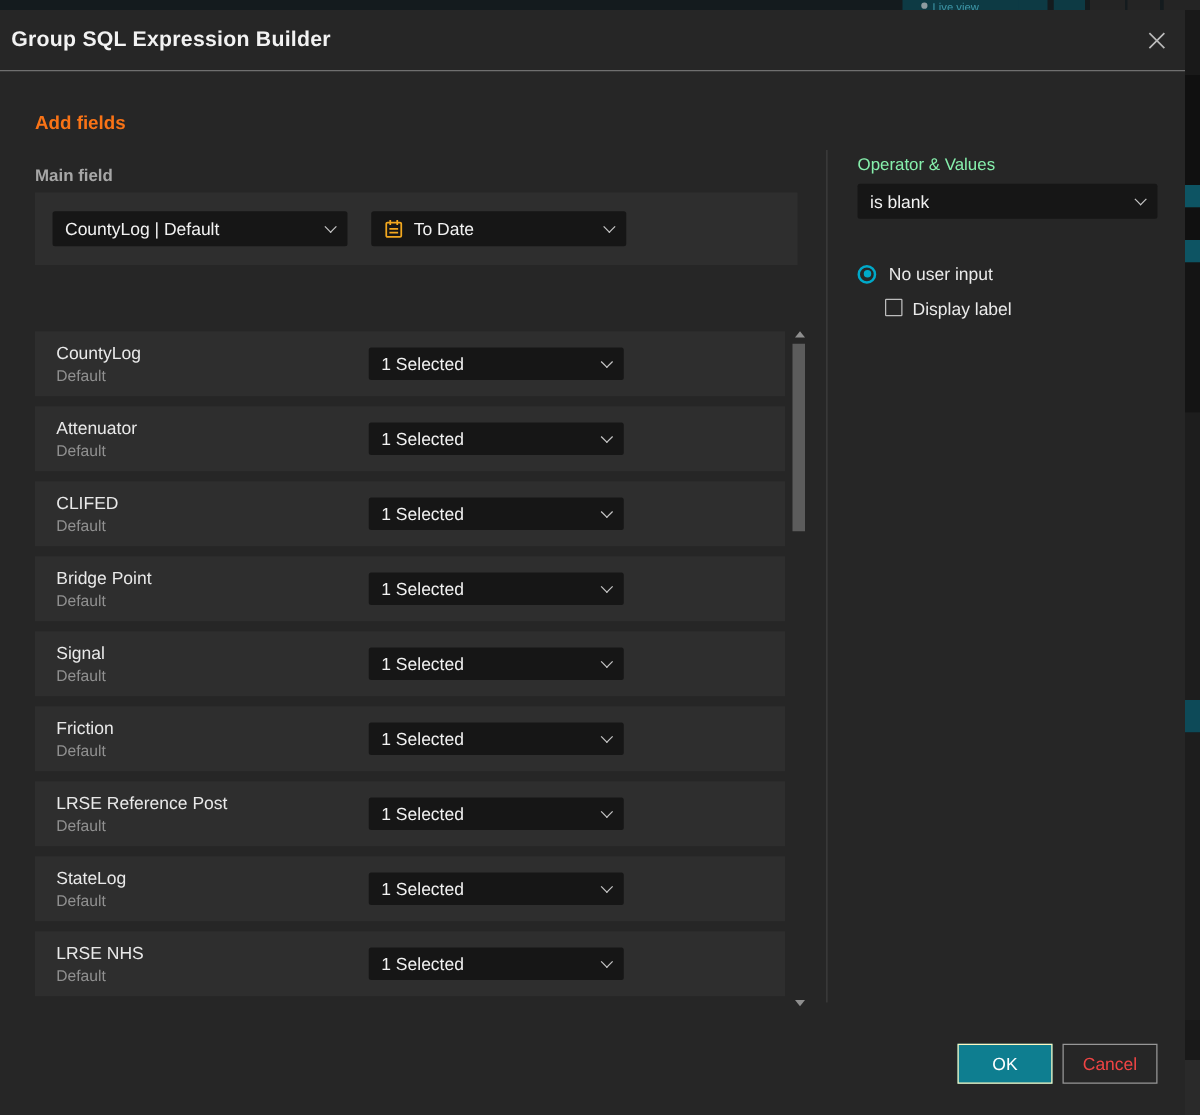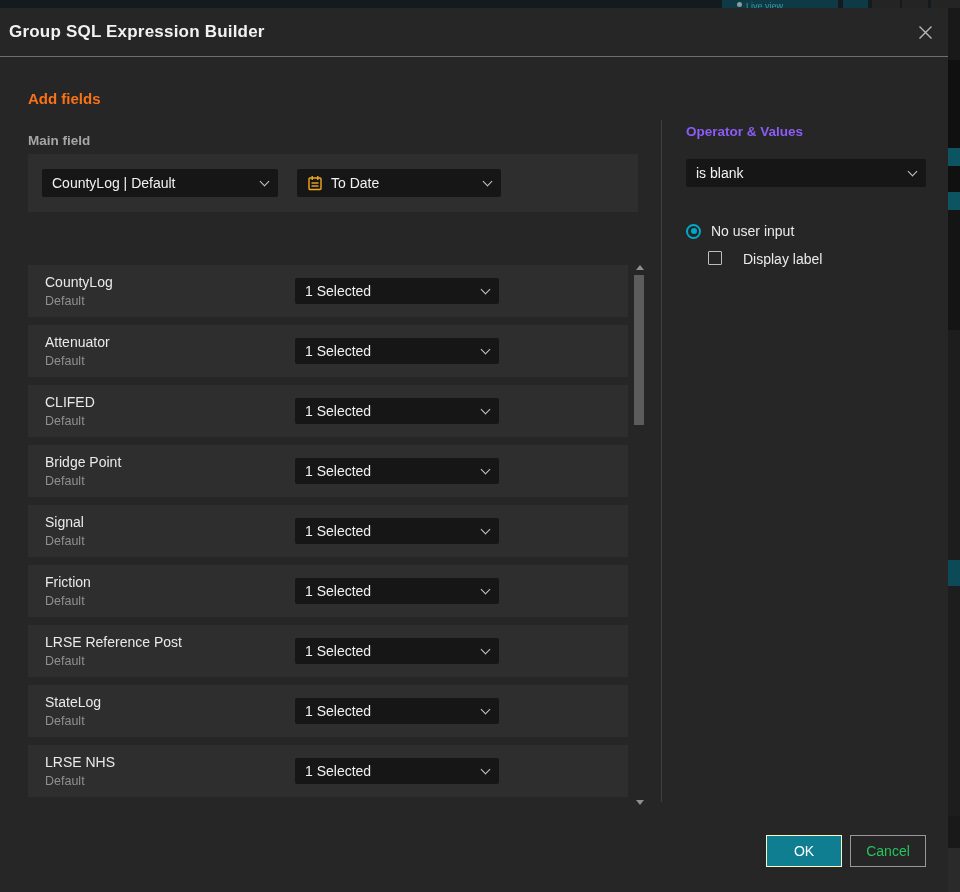--- a/index.html
+++ b/index.html
@@ -54,38 +54,38 @@
   .sb-up, .sb-down { position:absolute; left:3px; width:0; height:0;
                      border-left:4px solid transparent; border-right:4px solid transparent; }
   .sb-up   { top:0; border-bottom:5px solid #8f8f8f; }
   .sb-down { bottom:0; border-top:5px solid #8f8f8f; }
   .sb-thumb { position:absolute; left:1px; top:10px; width:10px; height:150px; background:#5c5c5c; }
 
   .divider { position:absolute; left:661px; top:112px; width:1px; height:682px; background:#3f3f3f; }
 
   
   .rpanel { position:absolute; left:686px; top:116px; width:240px; }
-  .rpanel .heading { color:#8b5cf6; font-size:13.5px; font-weight:700; margin-bottom:20px; }
+  .rpanel .heading { color:#86efac; font-size:13.5px; font-weight:400; margin-bottom:8px; }
   .sel-operator { width:240px; }
 
   .radio-row { display:flex; align-items:center; gap:10px; margin-top:36px; cursor:pointer; }
   .radio { width:15px; height:15px; border-radius:50%; border:2px solid #00a9c9; position:relative; flex:none; }
   .radio::after { content:""; position:absolute; inset:2.5px; border-radius:50%; background:#00a9c9; }
   .radio-label { color:#eaeaea; font-size:14px; }
 
-  .check-row { display:flex; align-items:flex-start; gap:21px; margin-top:12px; margin-left:22px; cursor:pointer; }
+  .check-row { display:flex; align-items:flex-start; gap:8px; margin-top:12px; margin-left:22px; cursor:pointer; }
   .checkbox { width:14px; height:14px; border:1.5px solid #bdbdbd; border-radius:1px; background:transparent; flex:none; }
   .check-label { color:#eaeaea; font-size:14px; }
 
   
   .btn { position:absolute; top:827px; width:76px; height:32px; font-size:14px;
          display:flex; align-items:center; justify-content:center; cursor:pointer;
          font-family:"Liberation Sans", sans-serif; }
   .btn-ok { left:766px; background:#0e7e90; color:#ffffff; border:1px solid #fef9c3; }
-  .btn-cancel { left:850px; background:transparent; color:#22c55e; border:1px solid #979797; }
+  .btn-cancel { left:850px; background:transparent; color:#ef4444; border:1px solid #979797; }
 
   .cal-icon { flex:none; display:flex; }
 </style>
 </head>
 <body>
 
 <div class="bg-top">
   <div class="bg-pill">
     <span class="bg-dot"></span>
     <span>Live view</span>

